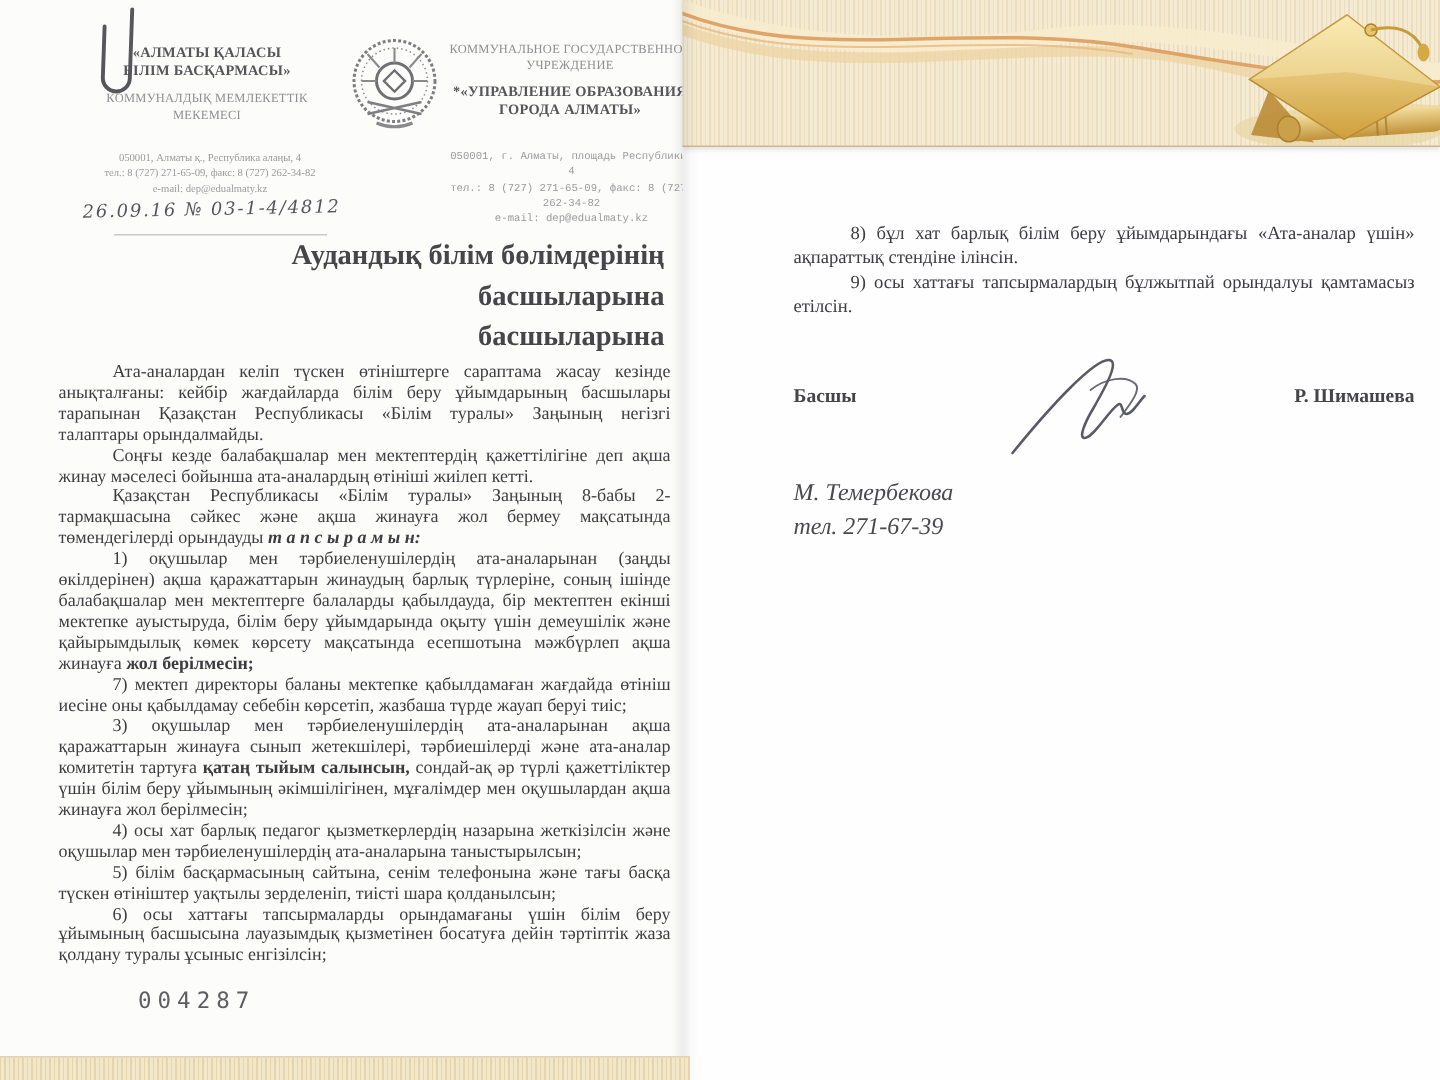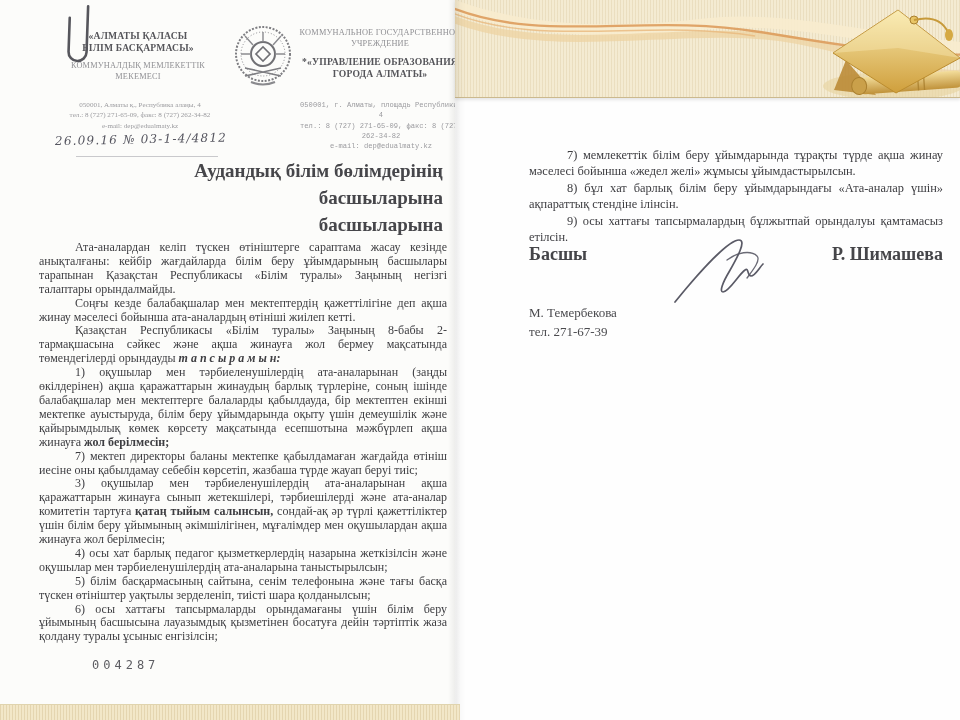--- a/index.html
+++ b/index.html
@@ -34,36 +34,36 @@
   .recipient{position:absolute;right:12px;top:158px;width:250px;text-align:right;
         font-weight:bold;font-size:19px;color:#46464a;line-height:1.42;}
 
   .body-left{position:absolute;left:39px;top:241px;width:408px;
         font-size:12px;line-height:1.16;color:#3d3d41;text-align:justify;}
   .body-left p{margin:0;text-indent:36px;}
   .b{font-weight:bold;}
   .bi{font-weight:bold;font-style:italic;}
 
   .stamp{position:absolute;left:92px;top:658px;font-family:"DejaVu Sans Mono",monospace;
-        font-size:12px;letter-spacing:4px;color:#5d5d62;}
+        font-size:15px;letter-spacing:4px;color:#5d5d62;}
 
   
   .banner{position:absolute;left:0;top:0;width:505px;height:97px;
         background:repeating-linear-gradient(90deg,rgba(185,155,95,0.16) 0 1px,rgba(0,0,0,0) 1px 3px),#f4ebd2;
         border-bottom:1px solid #cbb98e;box-shadow:0 2px 3px rgba(0,0,0,0.10);}
   .banner svg{position:absolute;left:0;top:0;}
 
   .body-right{position:absolute;left:74px;top:147px;width:414px;
         font-size:12.4px;line-height:1.32;color:#3d3d41;text-align:justify;}
   .body-right p{margin:0;text-indent:38px;}
 
-  .sig-row{position:absolute;left:74px;top:244px;width:414px;display:flex;
-        justify-content:space-between;font-weight:bold;font-size:18px;color:#454549;text-align:right;}
+  .sig-row{position:absolute;left:74px;top:256px;width:414px;display:flex;
+        justify-content:space-between;font-weight:bold;font-size:13px;color:#454549;text-align:right;}
   .signature-svg{position:absolute;left:212px;top:230px;}
-  .executor{position:absolute;left:74px;top:304px;font-size:13px;color:#4a4a4e;line-height:1.45;}
+  .executor{position:absolute;left:74px;top:317px;font-size:16px;color:#4a4a4e;line-height:1.45;font-style:italic;}
 </style>
 </head>
 <body>
 
 <div class="scan">
 
   <div class="page page-left">
 
     <svg class="paperclip" width="34" height="74" viewBox="0 0 34 74">
       <path d="M25,4 L25,50 A9,9 0 0 1 7,50 L7,16" fill="none" stroke="#56565c" stroke-width="2.6" stroke-linecap="round" transform="rotate(2 16 37)"></path>
@@ -160,21 +160,20 @@
           <polygon points="15,55 80,12 142,60 78,95" fill="url(#goldgrad)" stroke="#bb8c2e" stroke-width="1"></polygon>
           <polygon points="15,55 80,12 142,60 80,50" fill="#fdf2c2" opacity="0.35"></polygon>
           <circle cx="96" cy="22" r="4" fill="#e8c566" stroke="#a97f2e" stroke-width="1"></circle>
           <path d="M96,22 C112,18 124,22 130,34" fill="none" stroke="#c79a3a" stroke-width="2"></path>
           <ellipse cx="131" cy="37" rx="4" ry="6" fill="#d5a943"></ellipse>
         </g>
       </svg>
     </div>
 
     <div class="body-right">
-      <p>7) мемлекеттік білім беру ұйымдарында тұрақты түрде ақша жинау мәселесі бойынша «жедел желі» жұмысы ұйымдастырылсын.</p>
       <p>8) бұл хат барлық білім беру ұйымдарындағы «Ата-аналар үшін» ақпараттық стендіне ілінсін.</p>
       <p>9) осы хаттағы тапсырмалардың бұлжытпай орындалуы қамтамасыз етілсін.</p>
     </div>
 
     <div class="sig-row">
       <span>Басшы</span>
       <span>Р. Шимашева</span>
     </div>
 
     <svg class="signature-svg" width="130" height="80" viewBox="0 0 130 80">

